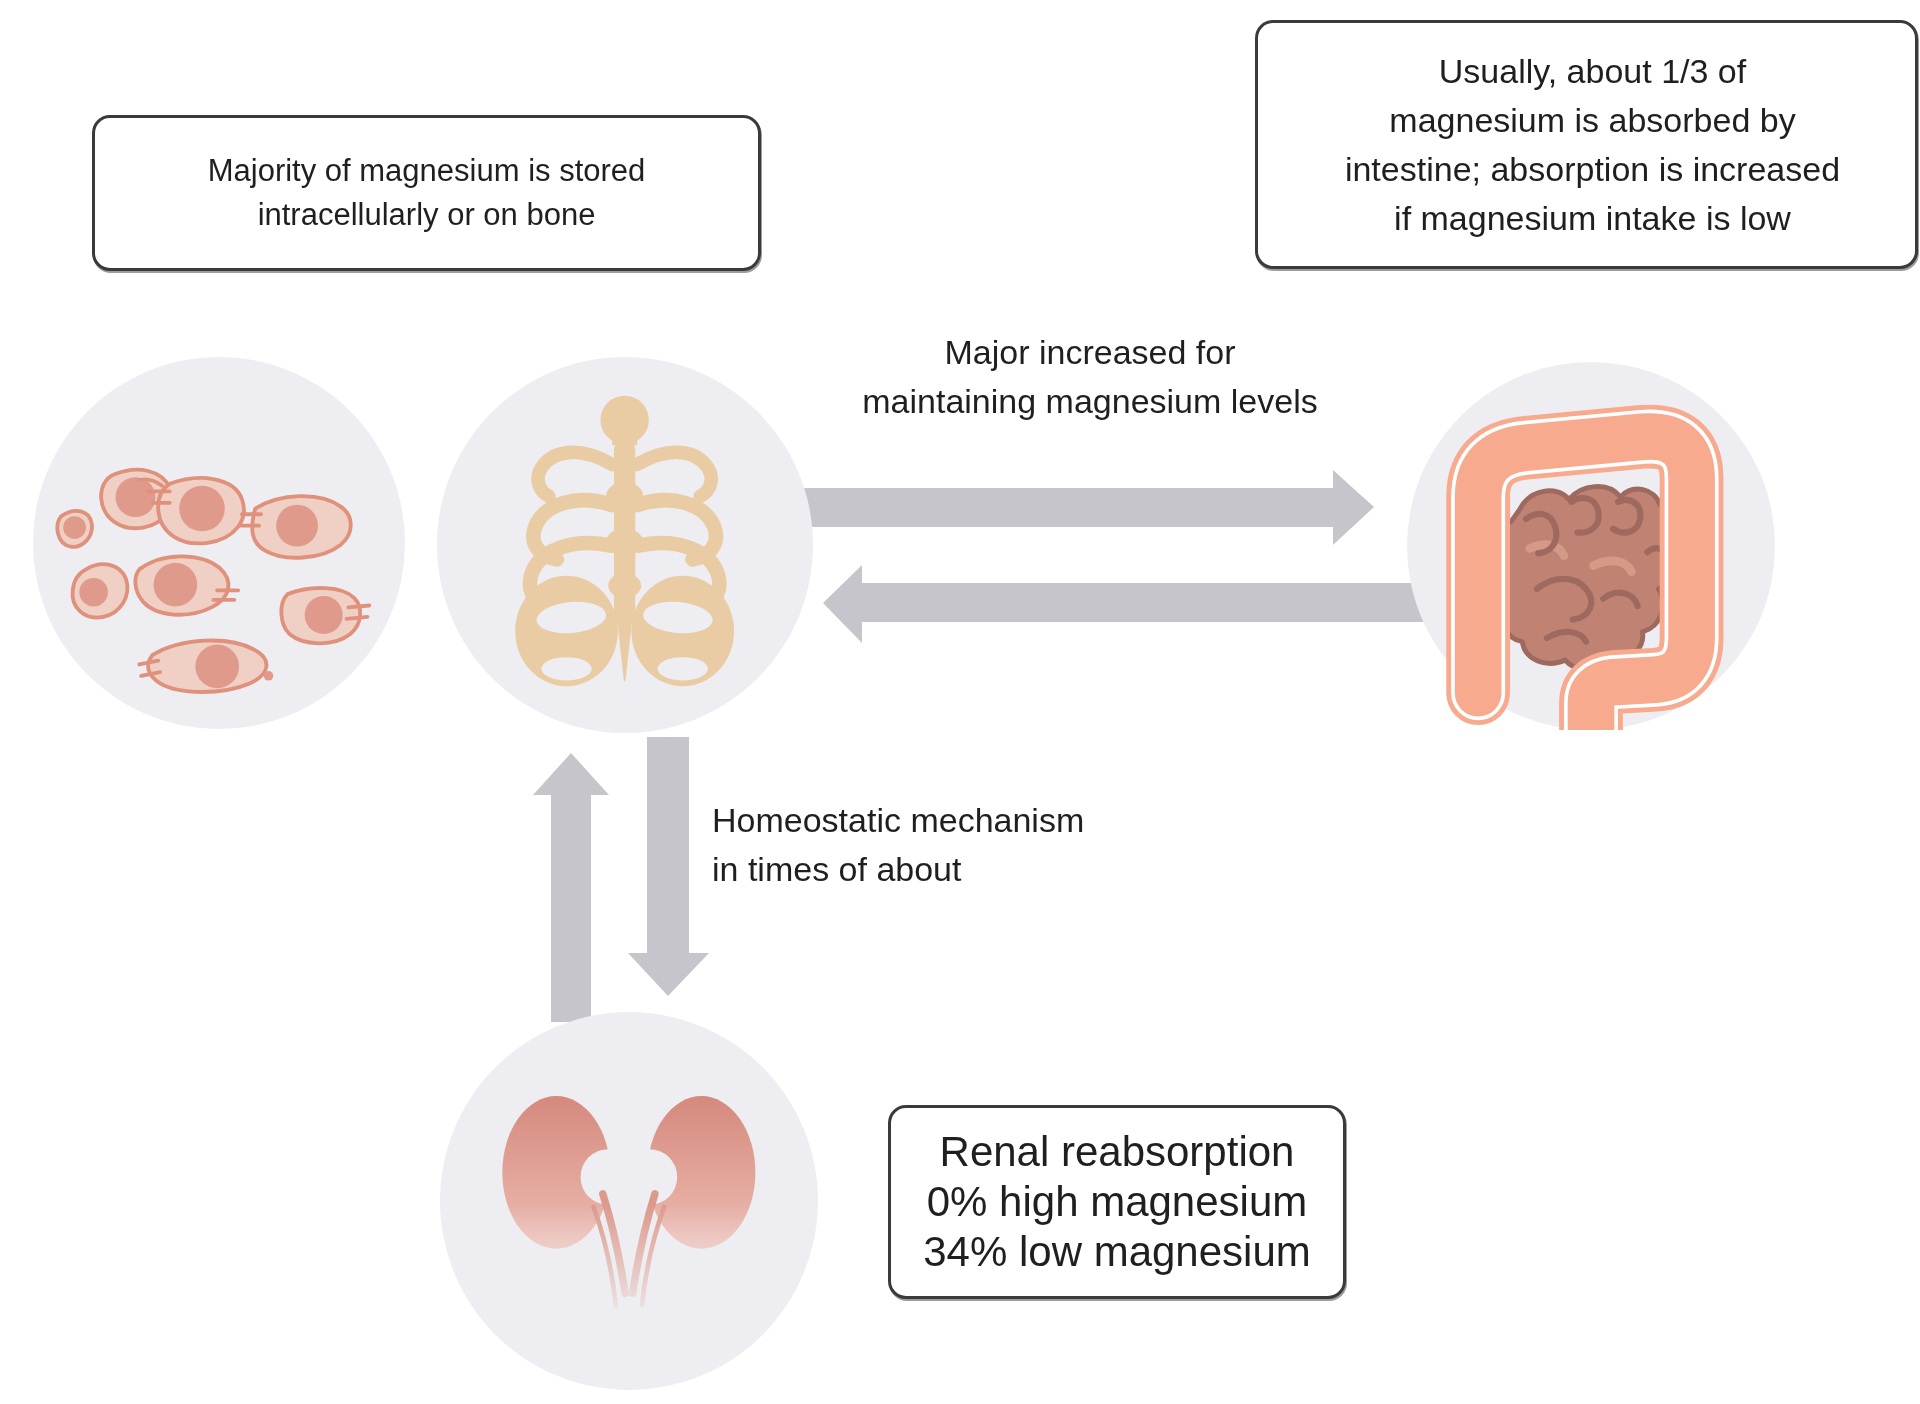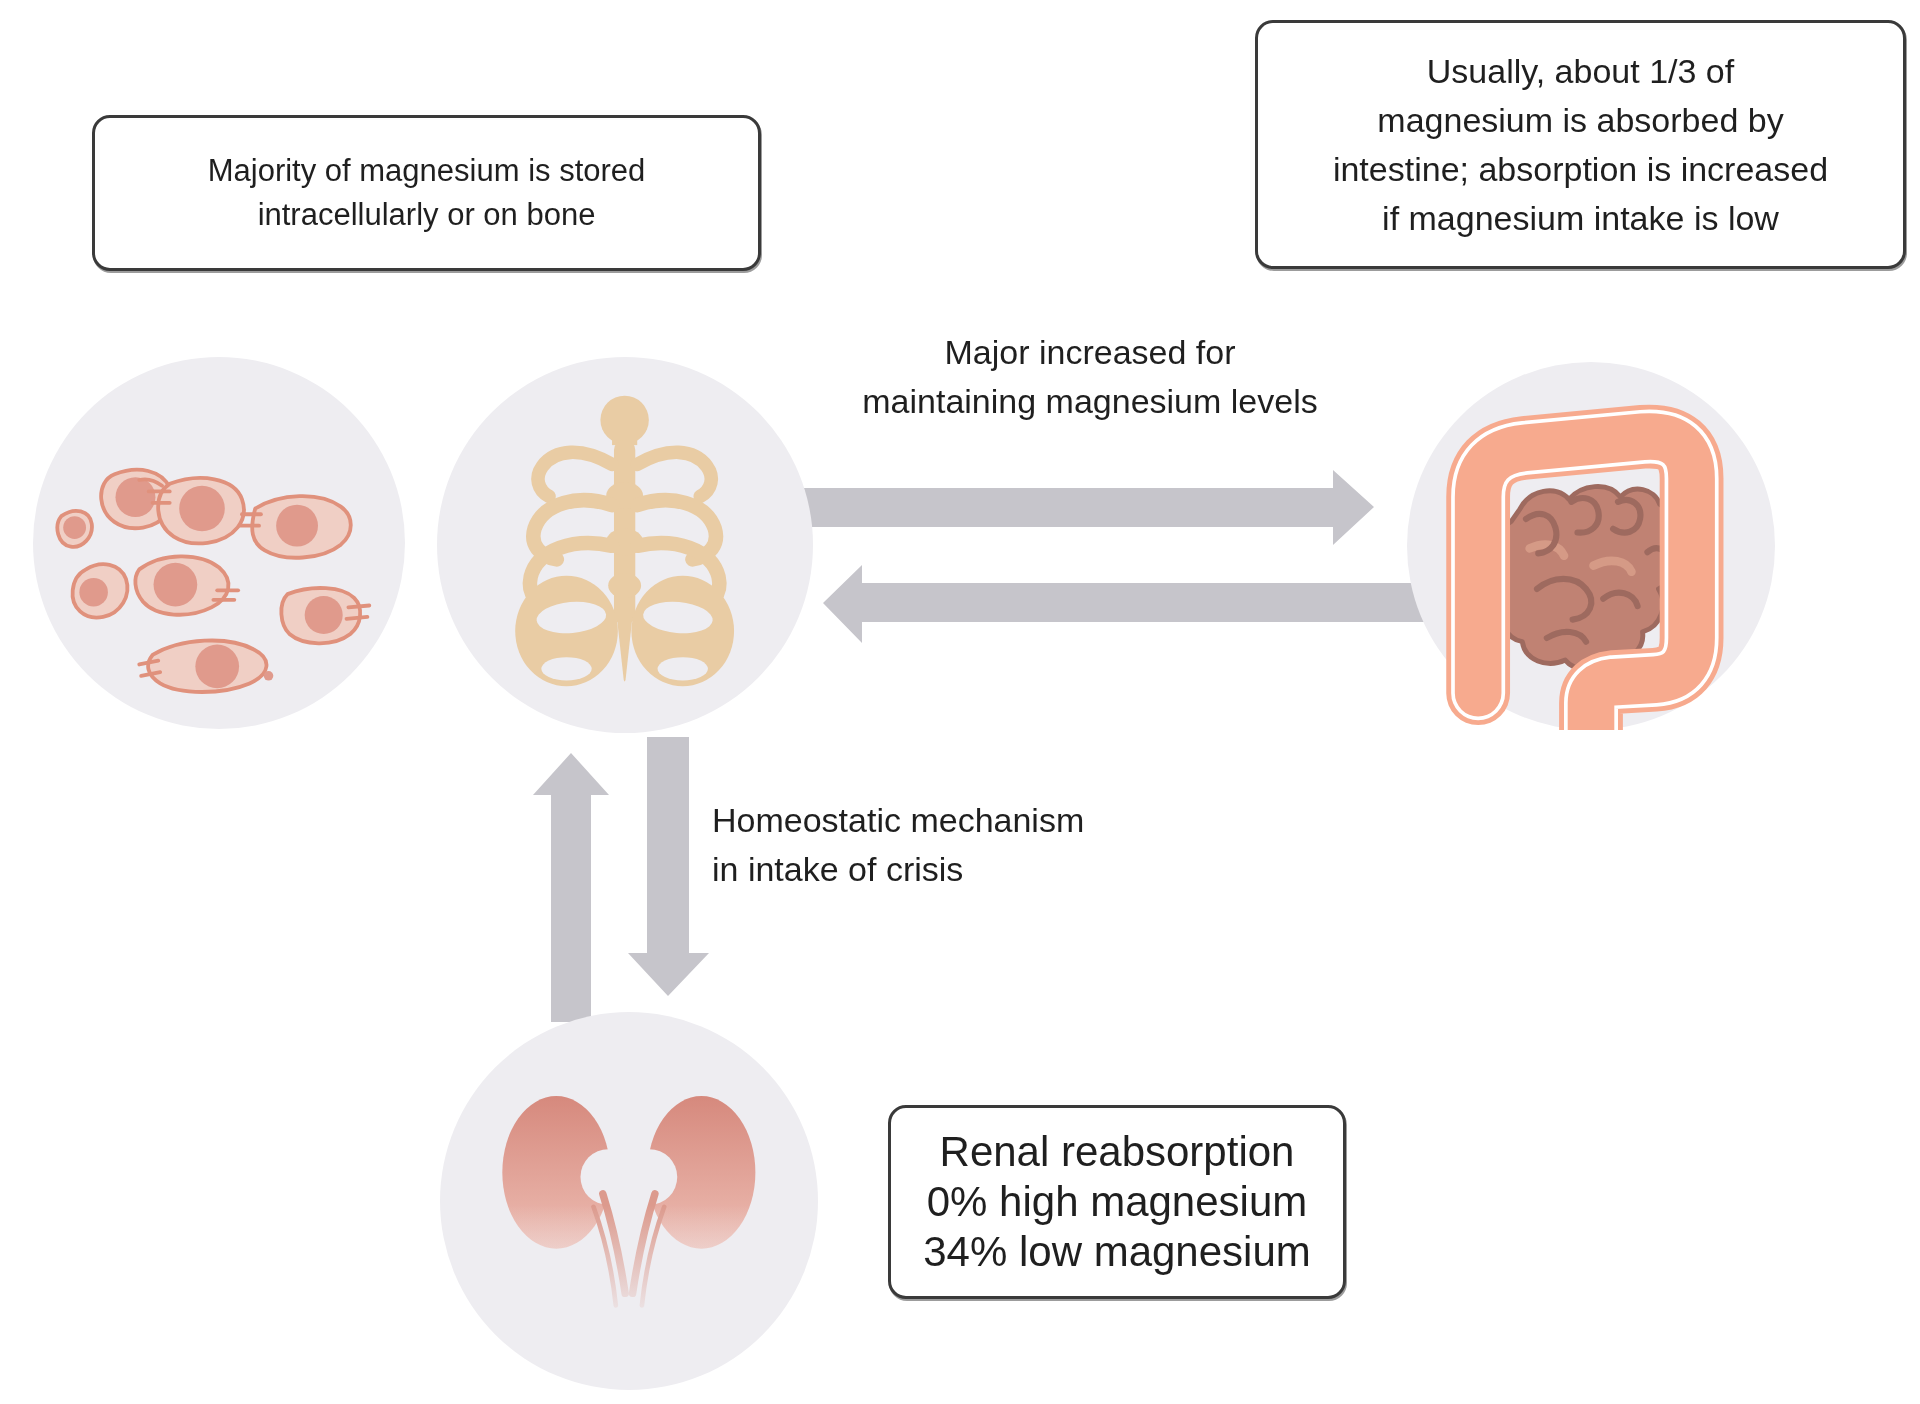--- a/index.html
+++ b/index.html
@@ -17,21 +17,21 @@
   .circle-bone{left:437px;top:357px;width:376px;height:376px;}
   .circle-intestine{left:1407px;top:362px;width:368px;height:368px;}
   .circle-kidney{left:440px;top:1012px;width:378px;height:378px;}
   .textbox{
     position:absolute;z-index:3;background:#ffffff;border:3px solid #3a3a3a;
     border-radius:18px;box-shadow:1px 2px 0 #9c9c9c;
     display:flex;flex-direction:column;justify-content:center;align-items:center;
     text-align:center;
   }
   .box-bone{left:92px;top:115px;width:663px;height:150px;font-size:31px;line-height:44px;}
-  .box-intestine{left:1255px;top:20px;width:645px;height:243px;font-size:34px;line-height:49px;}
+  .box-intestine{left:1255px;top:20px;width:645px;height:243px;font-size:34px;line-height:49px;padding-left:12px;}
   .box-renal{left:888px;top:1105px;width:452px;height:188px;font-size:42px;line-height:50px;}
   .flow-label{position:absolute;z-index:3;font-size:34px;line-height:49px;}
   .label-major{left:820px;top:328px;width:540px;text-align:center;}
   .label-homeo{left:712px;top:796px;width:520px;text-align:left;}
 </style>
 </head>
 <body>
 
 <div class="canvas">
 
@@ -178,16 +178,16 @@
     <div>34% low magnesium</div>
   </div>
 
   <div class="flow-label label-major">
     <div>Major increased for</div>
     <div>maintaining magnesium levels</div>
   </div>
 
   <div class="flow-label label-homeo">
     <div>Homeostatic mechanism</div>
-    <div>in intake of crisis</div>
+    <div>in times of about</div>
   </div>
 
 </div>
 
 </body></html>

